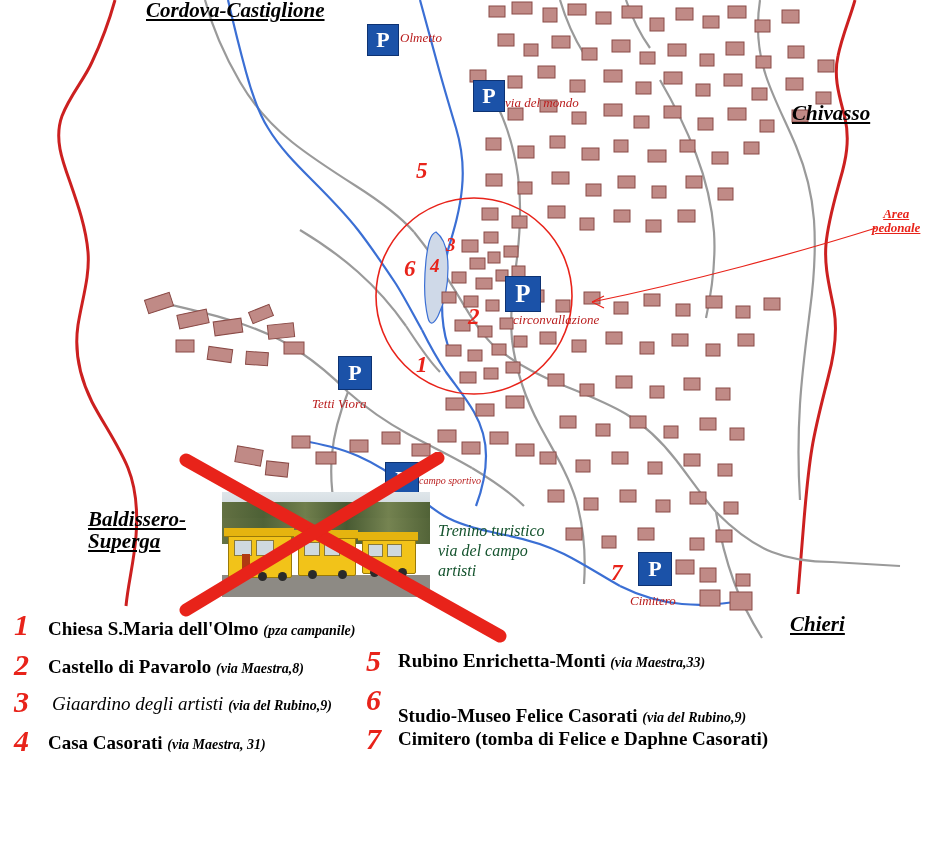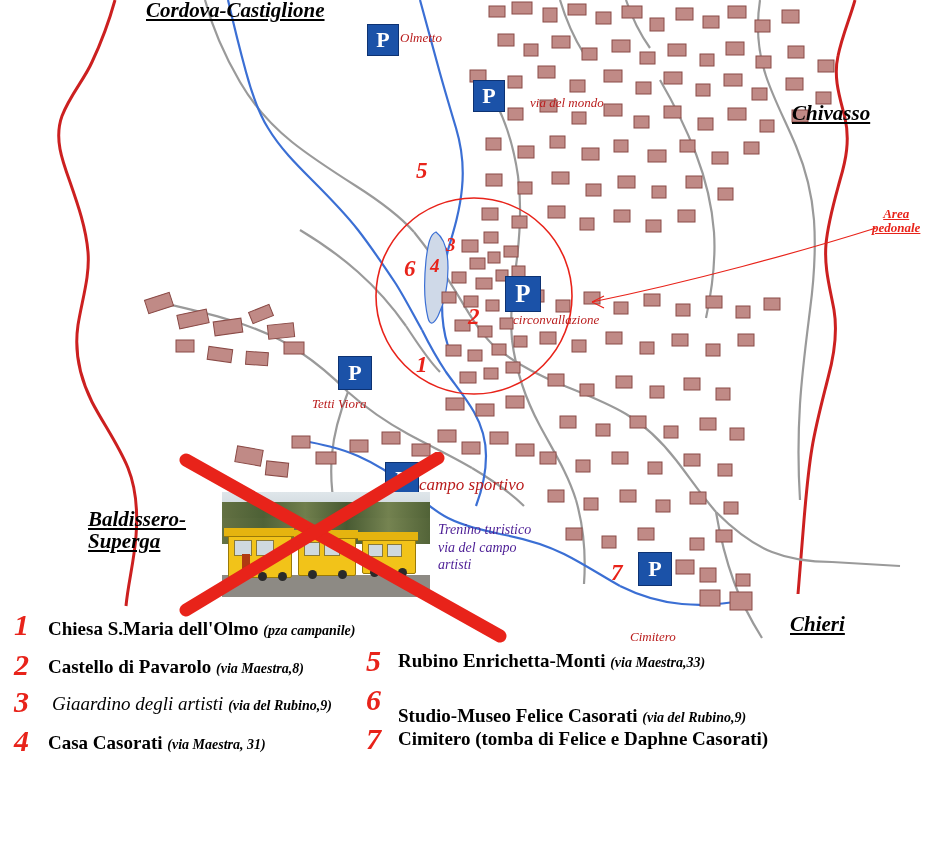--- a/index.html
+++ b/index.html
@@ -77,22 +77,22 @@
     color: #e8231a;
     text-align: center;
     line-height: 1.1;
     text-decoration: underline;
     white-space: nowrap;
   }
   .trenino-note {
     position: absolute;
     font-family: "Liberation Serif", serif;
     font-style: italic;
-    font-size: 14px;
-    color: #4c1d95;
+    font-size: 16px;
+    color: #14532d;
     line-height: 1.25;
     white-space: nowrap;
   }
   
   #train-photo {
     position: absolute;
     left: 222px;
     top: 492px;
     width: 208px;
     height: 105px;
@@ -457,33 +457,33 @@
   <div class="town-label" style="left:790px; top:612px;">Chieri</div>
   <div class="town-label two-line" style="left:88px; top:508px;font-style:italic;">
     <div>Baldissero-</div>
     <div>Superga</div>
   </div>
 
   <div class="parking" style="left:367px; top:24px;">P</div>
   <div class="parking-label" style="left:400px; top:30px;">Olmetto</div>
 
   <div class="parking" style="left:473px; top:80px;">P</div>
-  <div class="parking-label" style="left:530px; top:95px;text-align:right;">via del mondo</div>
+  <div class="parking-label" style="left:505px; top:95px;text-align:right;">via del mondo</div>
 
   <div class="parking" style="left:505px; top:276px; width:34px; height:34px; line-height:34px; font-size:25px;">P</div>
   <div class="parking-label" style="left:513px; top:312px;">circonvallazione</div>
 
   <div class="parking" style="left:338px; top:356px; width:32px; height:32px; line-height:32px;">P</div>
   <div class="parking-label" style="left:312px; top:396px;">Tetti Viora</div>
 
   <div class="parking" style="left:385px; top:462px; width:32px; height:32px; line-height:32px;">P</div>
-  <div class="parking-label" style="left:419px; top:475px; font-size:17px;">campo sportivo</div>
+  <div class="parking-label" style="left:419px; top:475px; font-size:10px;">campo sportivo</div>
 
   <div class="parking" style="left:638px; top:552px; width:32px; height:32px; line-height:32px;">P</div>
-  <div class="parking-label" style="left:630px; top:593px;margin-top:36px;">Cimitero</div>
+  <div class="parking-label" style="left:630px; top:593px;">Cimitero</div>
 
   <div class="num-marker" style="left:416px; top:352px;">1</div>
   <div class="num-marker" style="left:468px; top:304px;">2</div>
   <div class="num-marker" style="left:446px; top:234px; font-size:19px;">3</div>
   <div class="num-marker" style="left:430px; top:255px; font-size:19px;">4</div>
   <div class="num-marker" style="left:416px; top:158px;">5</div>
   <div class="num-marker" style="left:404px; top:256px;">6</div>
   <div class="num-marker" style="left:611px; top:560px;">7</div>
 
   <div class="area-ped" style="left:872px; top:207px;">

